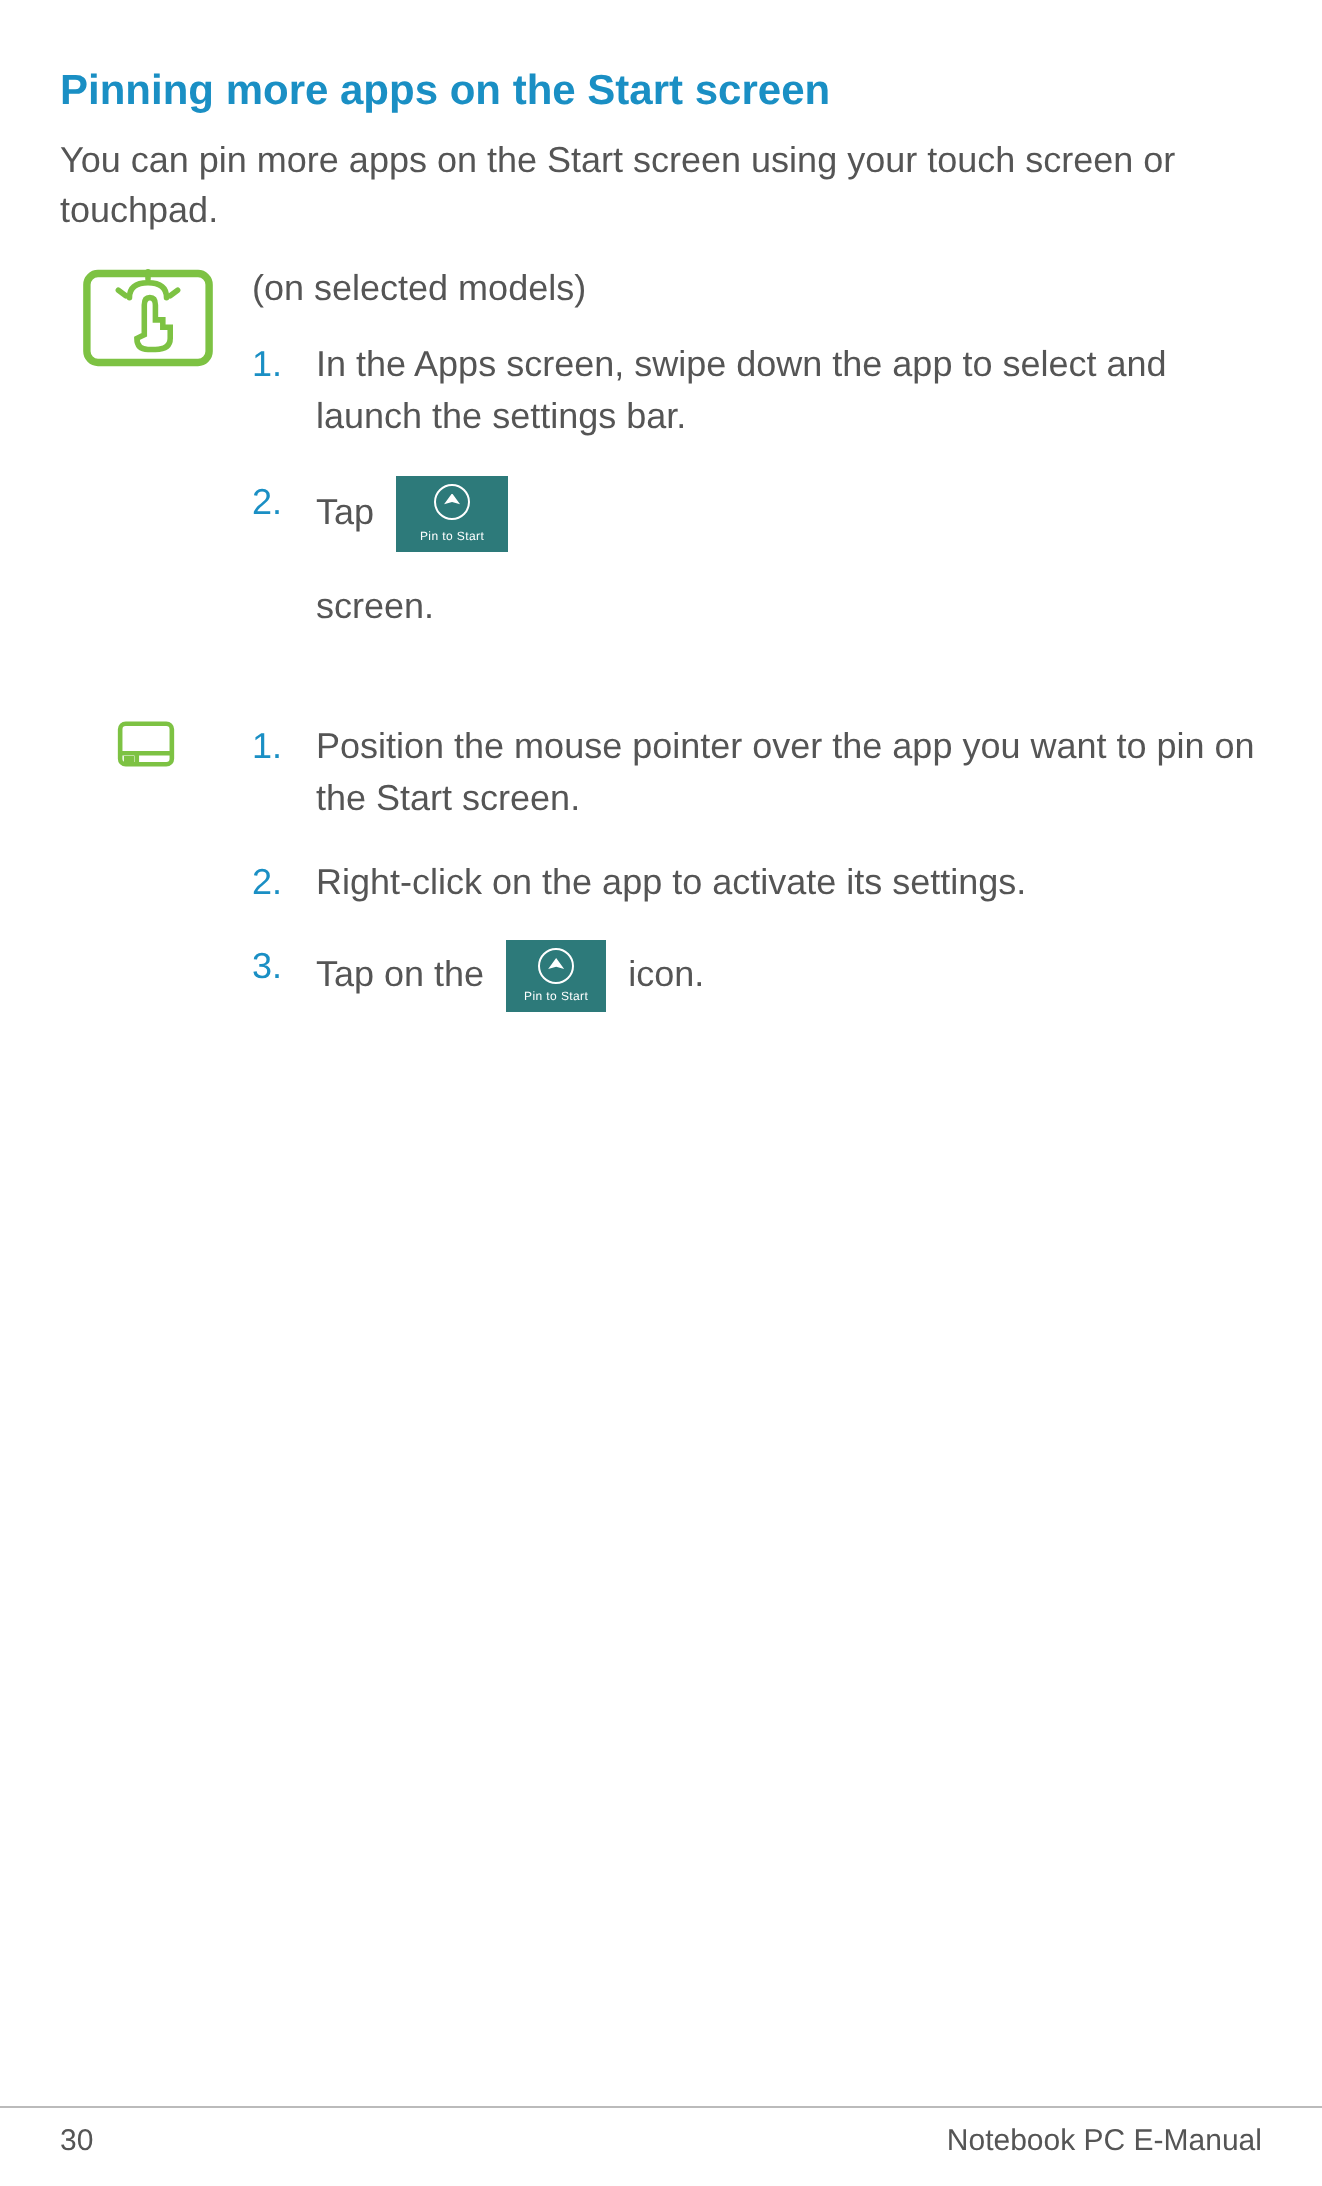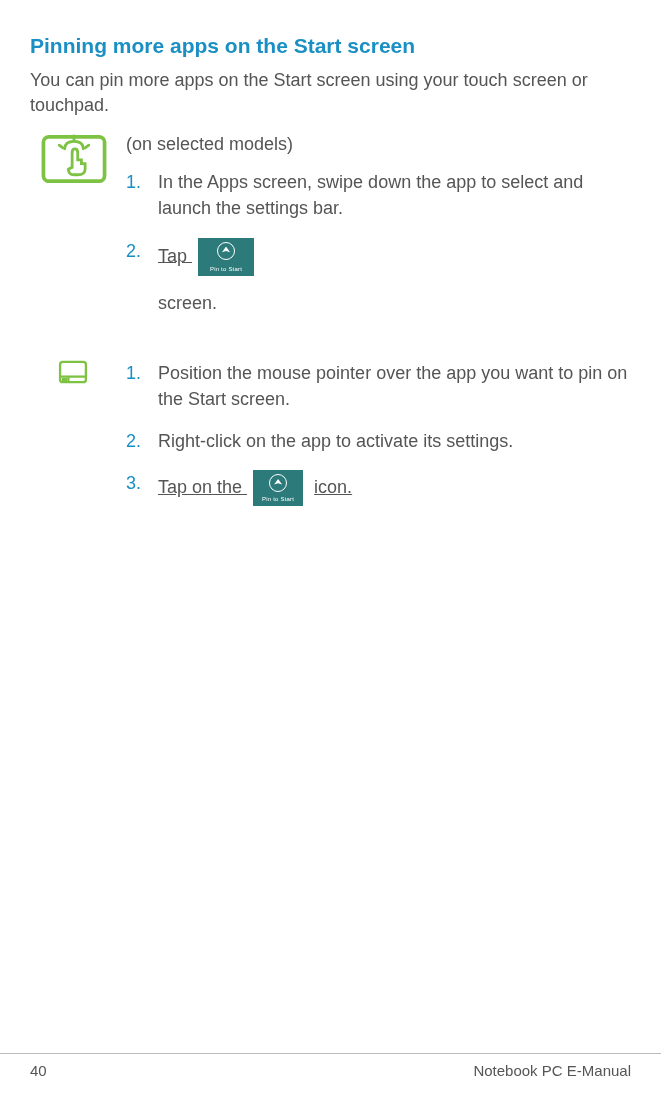--- a/index.html
+++ b/index.html
@@ -59,21 +59,20 @@
     .step-num {
       color: #1a8fc4;
       min-width: 32px;
       flex-shrink: 0;
     }
     .step-text {
       flex: 1;
     }
     .step-text-inline {
       display: inline;
-      text-decoration: underline;
     }
     .pin-tile {
       display: inline-block;
       width: 56px;
       height: 38px;
       background: #2d7a7a;
       vertical-align: middle;
       margin: 0 6px;
       position: relative;
     }
@@ -217,15 +216,15 @@
           </span>
           <span class="step-text-inline"> icon.</span>
         </span>
       </div>
 
     </div>
   </div>
 </div>
 
 <div class="footer">
-  <span>40</span>
+  <span>30</span>
   <span>Notebook PC E-Manual</span>
 </div>
 
 </body></html>

